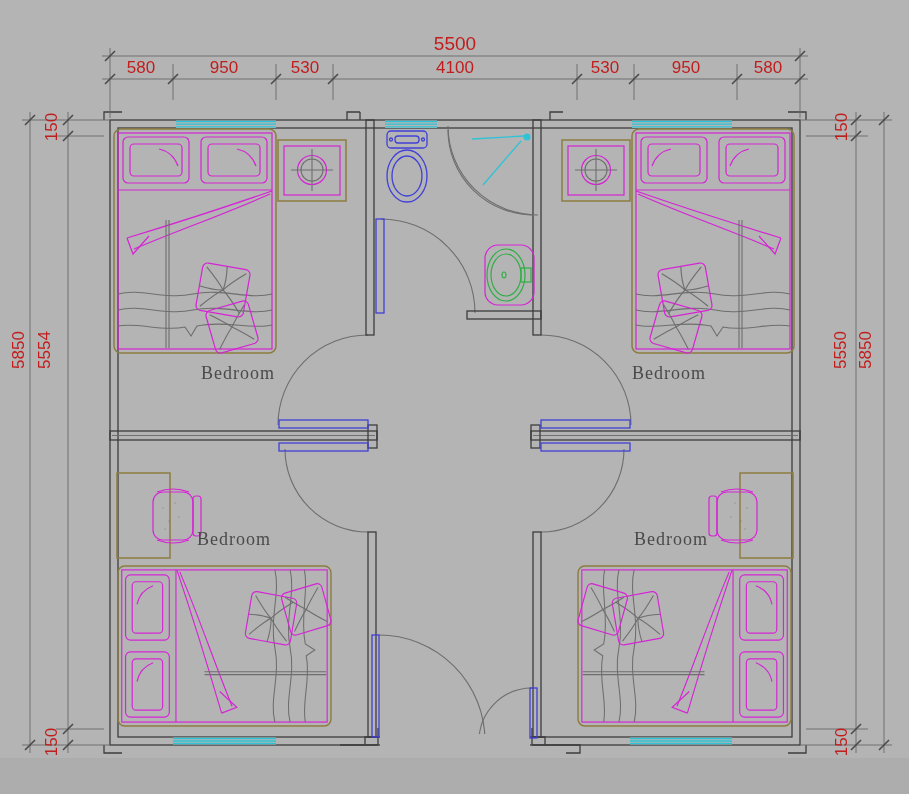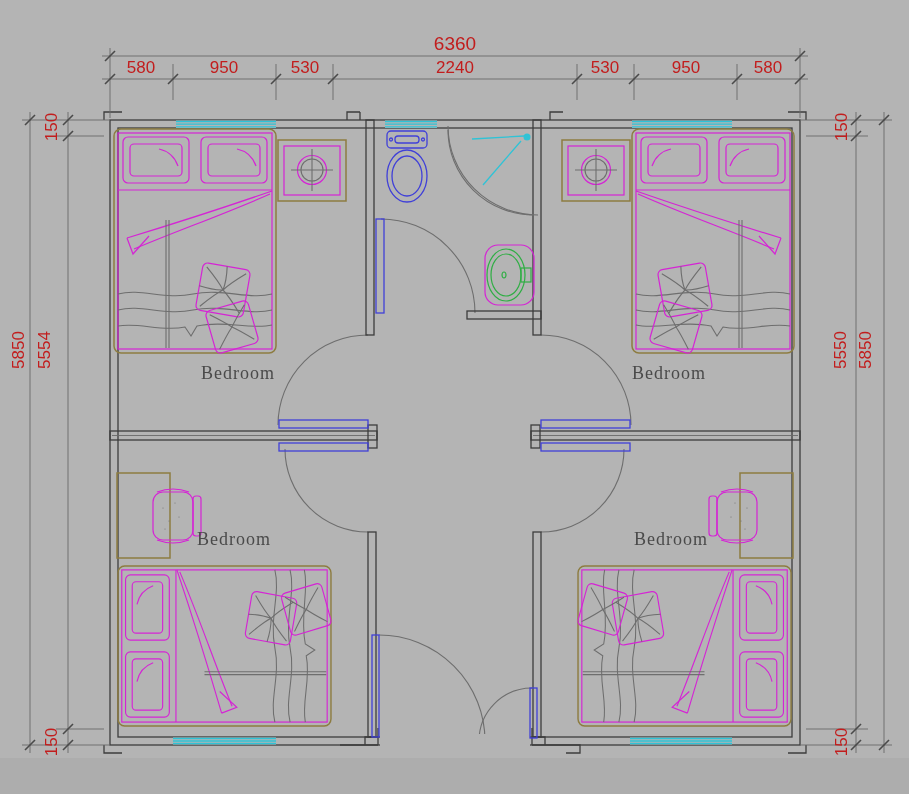--- a/index.html
+++ b/index.html
@@ -255,25 +255,25 @@
         <use href="#tk" xlink:href="#tk" x="68" y="745"></use>
       <use href="#tk" xlink:href="#tk" x="856" y="120"></use>
         <use href="#tk" xlink:href="#tk" x="856" y="136"></use>
       <use href="#tk" xlink:href="#tk" x="856" y="729"></use>
         <use href="#tk" xlink:href="#tk" x="856" y="745"></use>
       <use href="#tk" xlink:href="#tk" x="884" y="120"></use>
         <use href="#tk" xlink:href="#tk" x="884" y="745"></use>
     </g>
   </svg>
 
-  <div class="dtext big" style="left:415px;top:35px;width:80px">6360</div>
+  <div class="dtext big" style="left:415px;top:35px;width:80px">5500</div>
   <div class="dtext" style="left:106px;top:59px;width:70px">580</div>
   <div class="dtext" style="left:189px;top:59px;width:70px">950</div>
   <div class="dtext" style="left:270px;top:59px;width:70px">530</div>
-  <div class="dtext" style="left:420px;top:59px;width:70px">2240</div>
+  <div class="dtext" style="left:420px;top:59px;width:70px">4100</div>
   <div class="dtext" style="left:570px;top:59px;width:70px">530</div>
   <div class="dtext" style="left:651px;top:59px;width:70px">950</div>
   <div class="dtext" style="left:733px;top:59px;width:70px">580</div>
 
   <div class="dtext vert" style="left:-41px;top:341px;width:120px">5850</div>
   <div class="dtext vert" style="left:-15px;top:341px;width:120px">5554</div>
   <div class="dtext vert" style="left:22px;top:118px;width:60px">150</div>
   <div class="dtext vert" style="left:22px;top:733px;width:60px">150</div>
 
   <div class="dtext vert" style="left:781px;top:341px;width:120px">5550</div>

